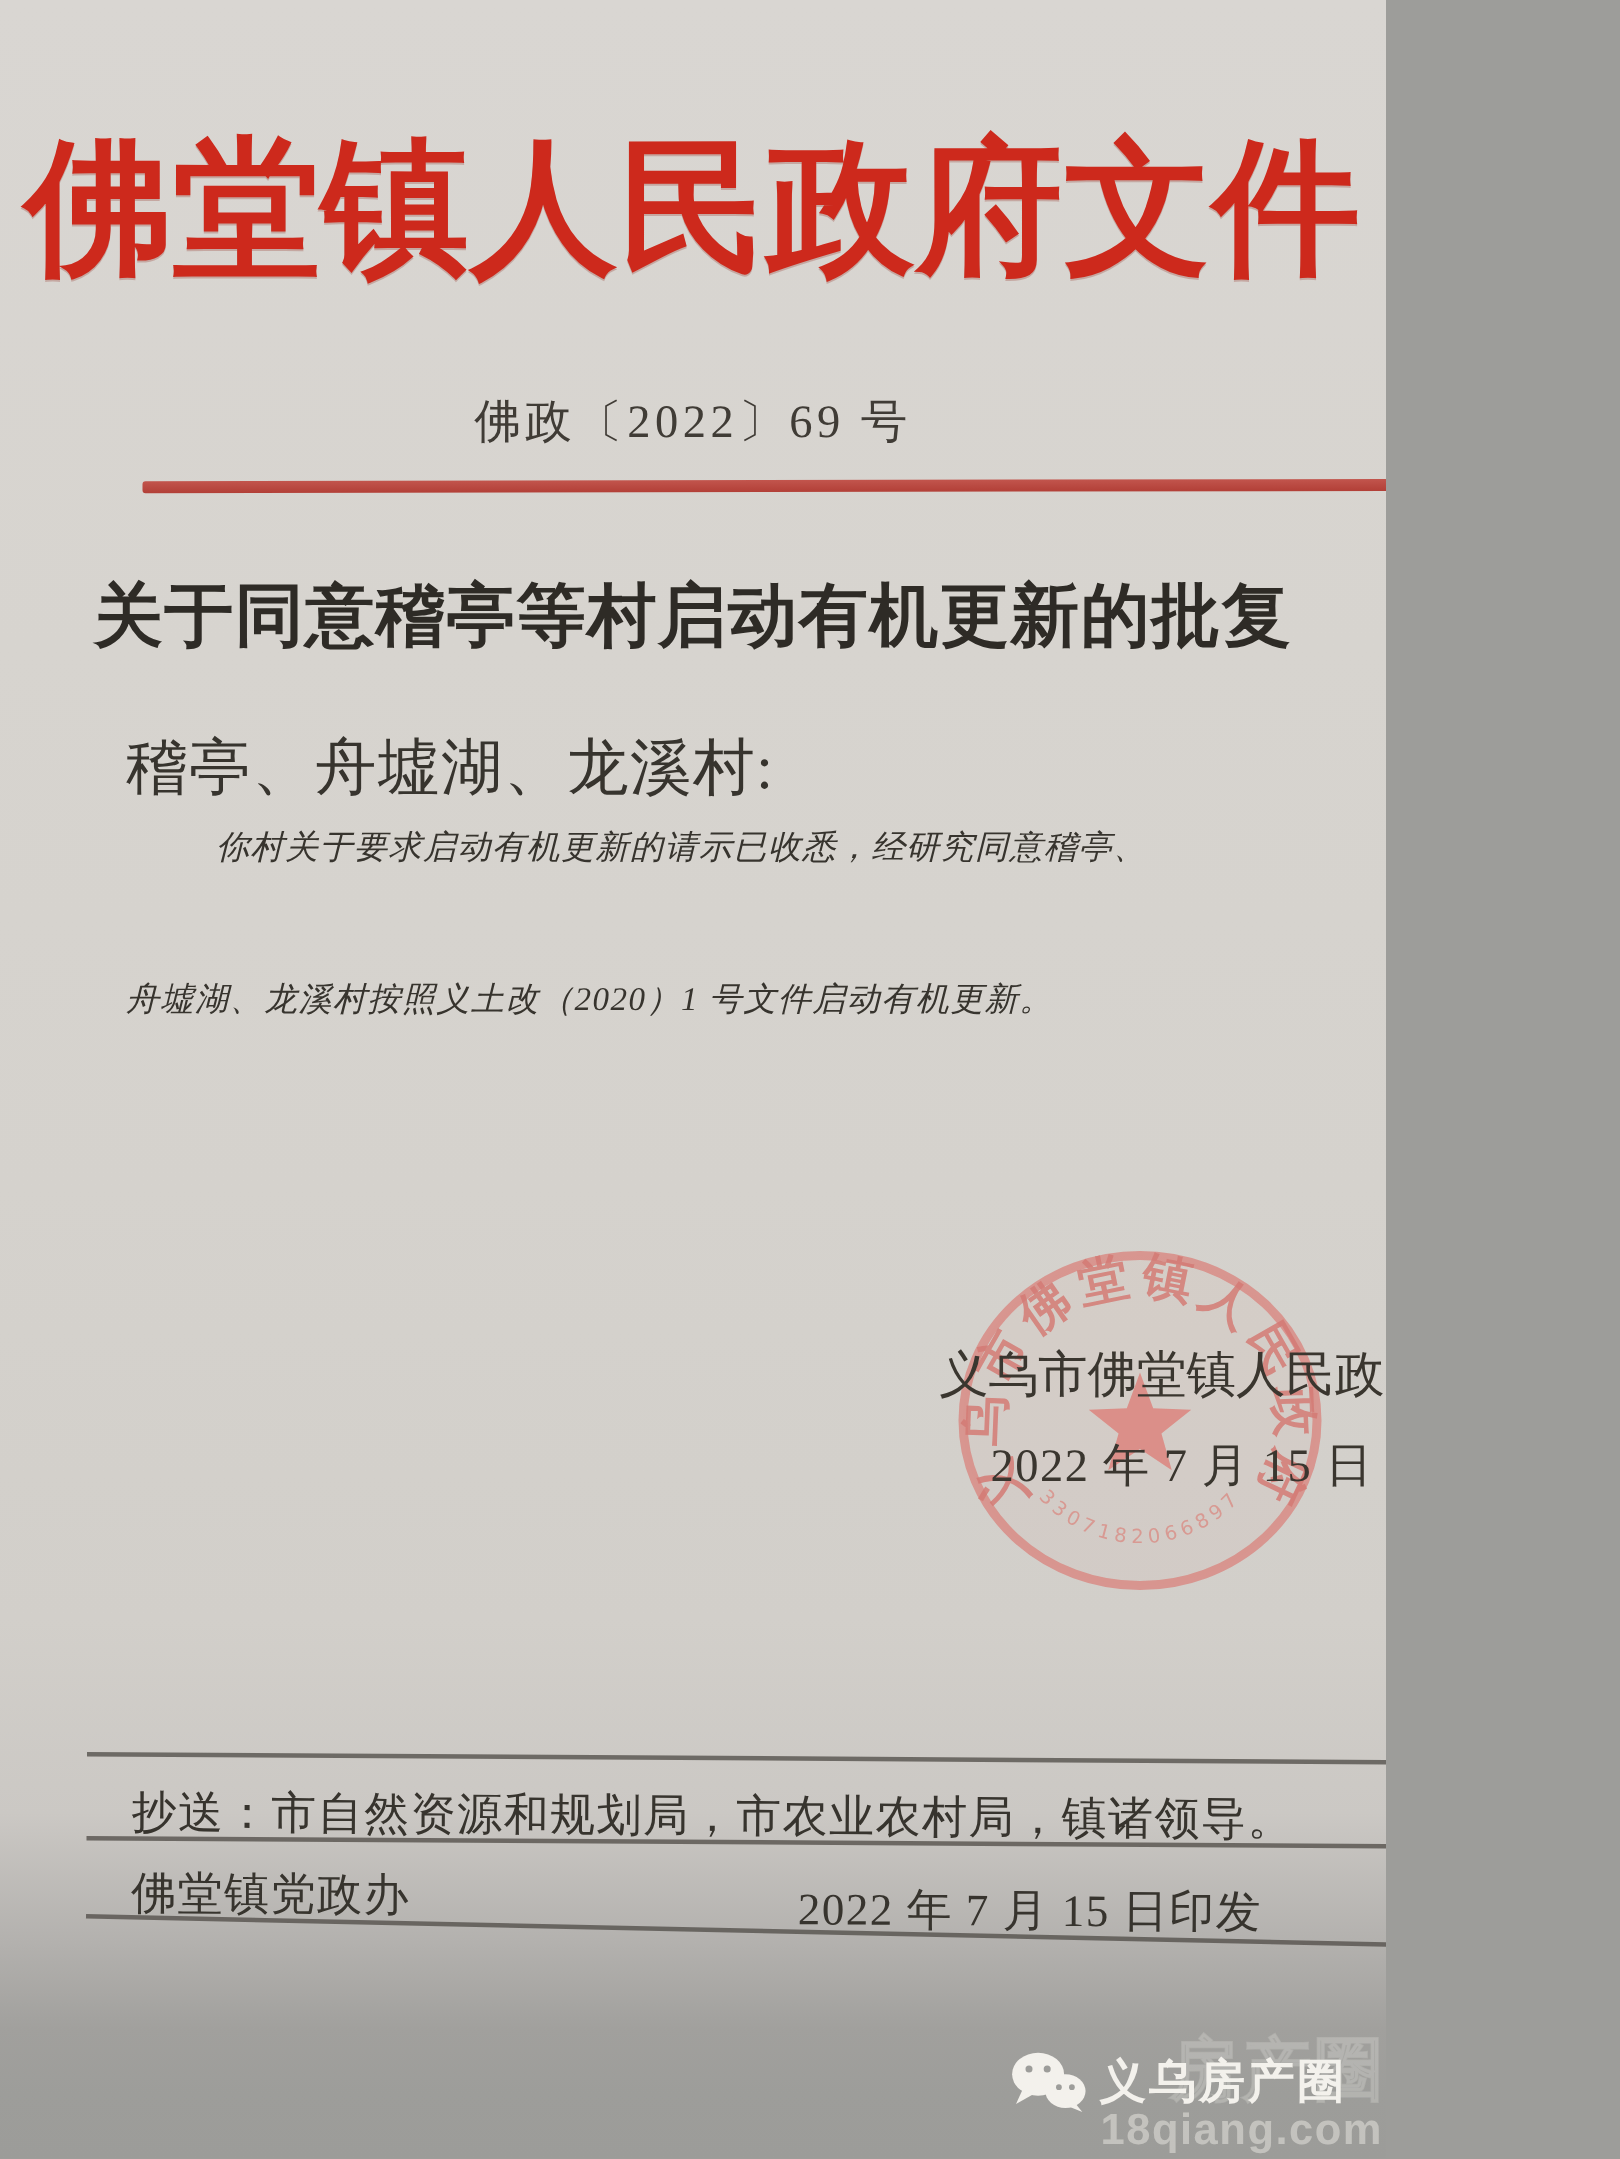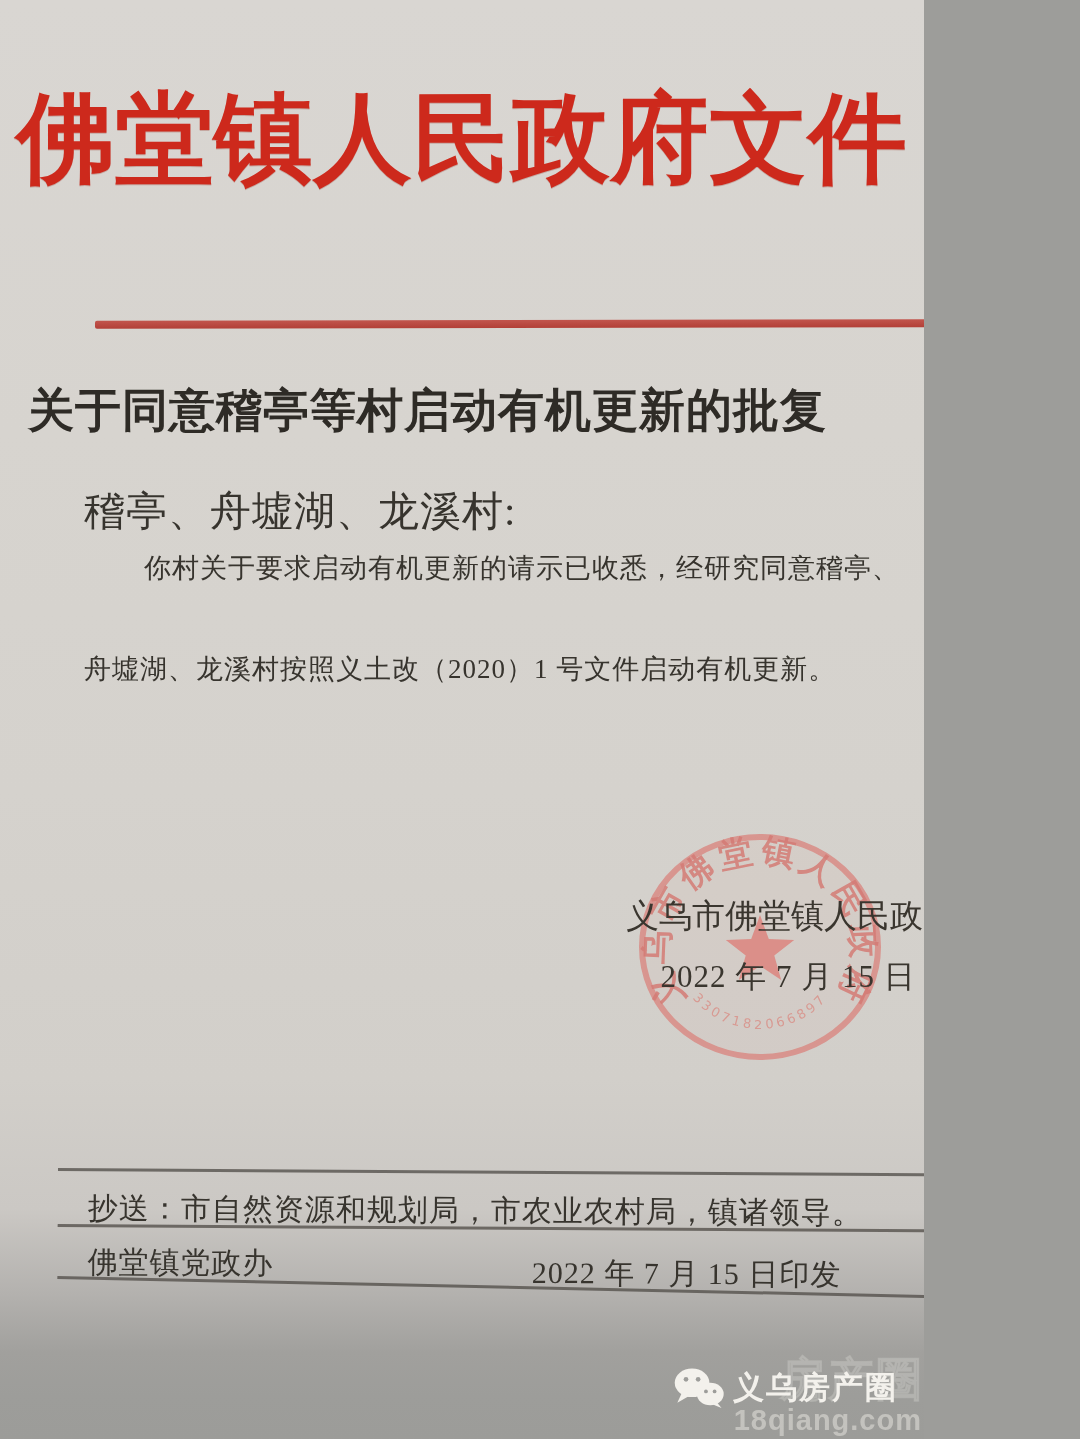--- a/index.html
+++ b/index.html
@@ -34,39 +34,40 @@
   }
   .red-rule {
     top: 320px; left: 95px;
     width: 870px; height: 8px;
     background: linear-gradient(180deg, #c2554d, #b23f37);
     border-radius: 2px;
     transform: rotate(-0.1deg);
   }
   .doc-title {
     top: 380px; left: 0; right: 0;
+    text-align: center;
     font-size: 46px;
     font-weight: bold;
     color: #2e2b26;
     letter-spacing: 1px;
     white-space: nowrap;
-    margin-left: 28px;
   }
   .salutation {
     top: 484px; left: 84px;
     font-size: 41px;
     color: #37342e;
     letter-spacing: 1px;
   }
   .body-line {
     left: 84px; right: 80px;
-    font-size: 27px;
-    color: #37342e;
-    letter-spacing: 1px;
-    white-space: nowrap;
+    font-size: 22px;
+    color: #37342e;
+    letter-spacing: 1px;
+    white-space: nowrap;
+    font-style: italic;
   }
   .body-line-1 { top: 550px; padding-left: 60px; }
   .body-line-2 { top: 615px; margin-top: 36px; }
 
   .sig-org {
     top: 894px; left: 626px;
     font-size: 33px;
     color: #3a362f;
     letter-spacing: 0px;
     white-space: nowrap;
@@ -160,20 +161,21 @@
     margin-top: 37px;
   }
 </style>
 </head>
 <body>
 
 <div class="page">
 
   <div class="abs letterhead">佛堂镇人民政府文件</div>
 
+  <div class="abs doc-number">佛政〔2022〕69 号</div>
 
   <div class="abs red-rule"></div>
 
   <div class="abs doc-title">关于同意稽亭等村启动有机更新的批复</div>
 
   <div class="abs salutation">稽亭、舟墟湖、龙溪村:</div>
 
   <div class="abs body-line body-line-1">你村关于要求启动有机更新的请示已收悉，经研究同意稽亭、</div>
   <div class="abs body-line body-line-2">舟墟湖、龙溪村按照义土改（2020）1 号文件启动有机更新。</div>
 

